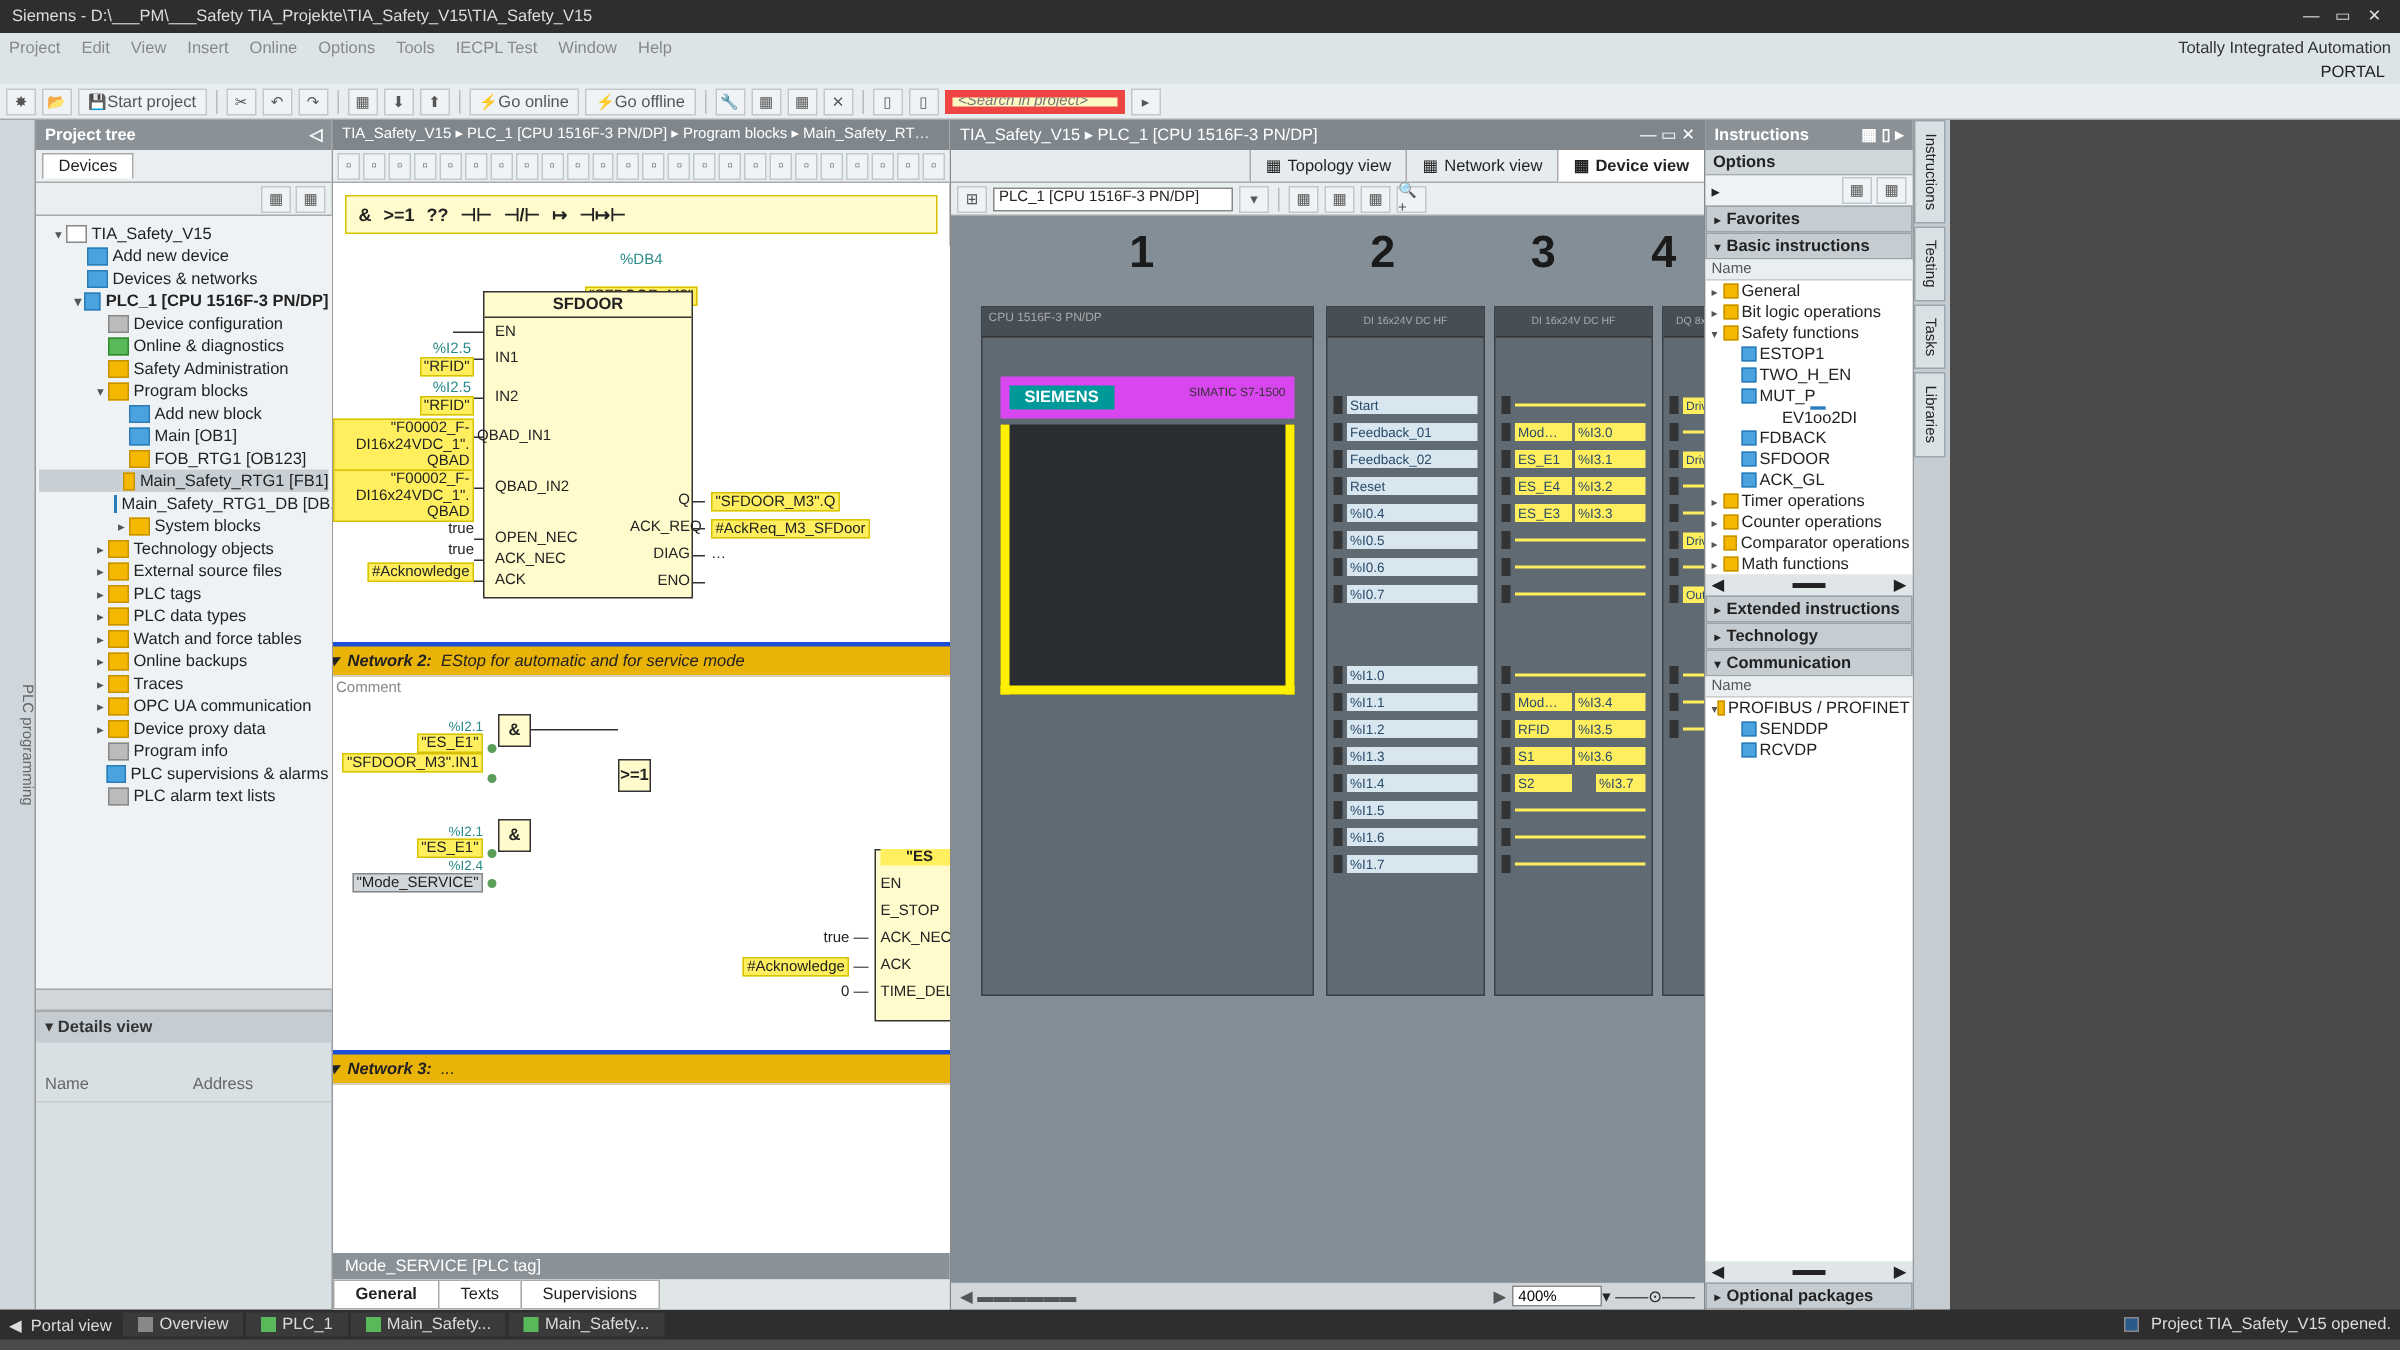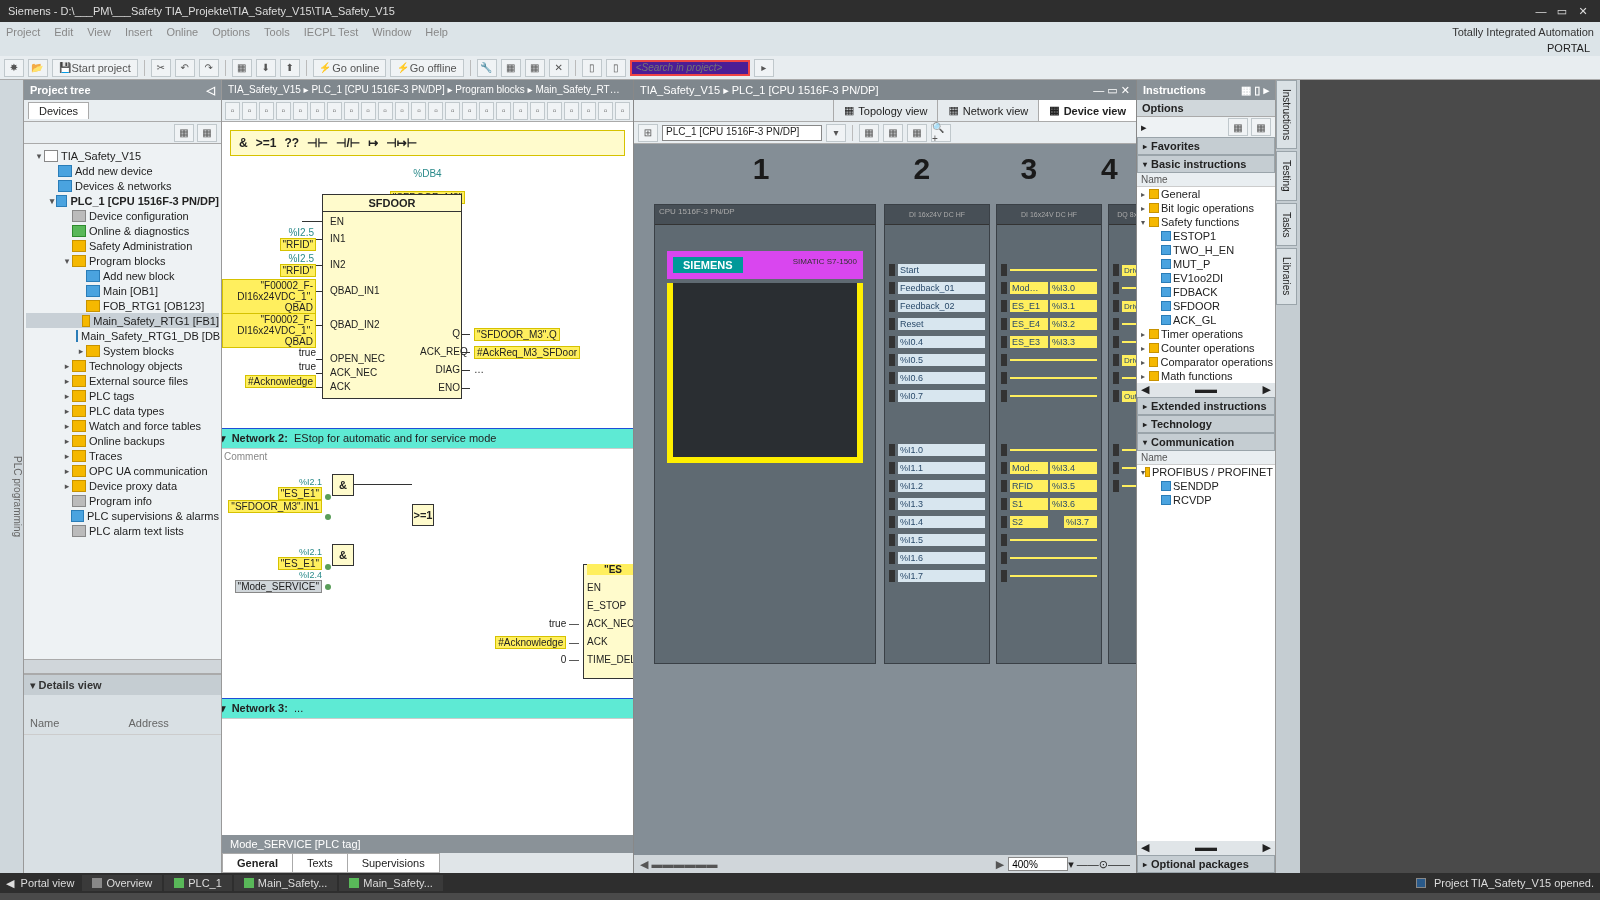--- a/index.html
+++ b/index.html
@@ -6,21 +6,21 @@
   body { background:#4a4a4a; width:1600px; height:900px; overflow:hidden; color:#222; }
   .titlebar { background:#2e2e2e; color:#ddd; height:22px; line-height:22px; padding:0 8px; display:flex; justify-content:space-between; }
   .win-btns span { display:inline-block; width:18px; text-align:center; }
   .menubar { background:#dce4e8; height:20px; line-height:20px; padding:0 6px; display:flex; justify-content:space-between; }
   .menubar .menus span { margin-right:14px; color:#888; }
   .menubar .brand { text-align:right; color:#333; }
   .toolbar { background:#e8edf0; height:24px; display:flex; align-items:center; padding:0 4px; gap:4px; border-bottom:1px solid #aaa;}
   .tbtn { width:20px; height:18px; background:#f0f3f5; border:1px solid #c0c8cc; display:inline-flex; align-items:center; justify-content:center; font-size:10px; color:#555;}
   .tbtn.txt { width:auto; padding:0 6px; }
   .sep { width:1px; height:16px; background:#bbb; margin:0 2px;}
-  .search-proj { width:120px; height:16px; border:2px solid #ef4444; background:#4c1d95; font-style:italic; padding:0 4px; color:#888; font-size:10px;}
+  .search-proj { width:120px; height:16px; border:5px solid #ef4444; background:#fef9c3; font-style:italic; padding:0 4px; color:#888; font-size:10px;}
   .workspace { display:flex; height:793px; }
   
   .side-rail { width:24px; background:#cfd7dc; writing-mode:vertical-rl; text-align:center; padding-top:40px; color:#666; font-size:10px; border-right:1px solid #999;}
   
   .proj-panel { width:198px; background:#d9e0e4; display:flex; flex-direction:column; border-right:1px solid #999;}
   .panel-hdr { background:#8a9298; color:#fff; height:20px; line-height:20px; padding:0 6px; display:flex; justify-content:space-between; font-weight:bold;}
   .tabstrip { background:#e9eef1; height:22px; border-bottom:1px solid #aaa; }
   .tabstrip .tab { display:inline-block; background:#fff; border:1px solid #aaa; border-bottom:none; padding:2px 10px; margin:2px 0 0 4px;}
   .mini-tb { height:22px; background:#e9eef1; border-bottom:1px solid #aaa; display:flex; justify-content:flex-end; align-items:center; gap:3px; padding:0 4px;}
   .tree { flex:1; overflow:auto; background:#eef2f4; padding:4px 2px;}
@@ -42,21 +42,21 @@
   .ed-tb { height:22px; background:#e9eef1; border-bottom:1px solid #aaa; display:flex; align-items:center; gap:2px; padding:0 3px; overflow:hidden;}
   .lad-tb { height:26px; background:#fffbcc; border:1px solid #d6c200; margin:8px; display:flex; align-items:center; gap:8px; padding:0 8px;}
   .lad-tb span { font-weight:bold; font-size:12px;}
   .canvas { flex:1; overflow:auto; background:#fff; padding:4px 10px; position:relative;}
   .fb-box { position:absolute; background:#fffbcc; border:1px solid #333; }
   .fb-title { text-align:center; font-weight:bold; padding:2px; border-bottom:1px solid #333;}
   .pin { position:absolute; font-size:10px; }
   .tag-y { background:#ffef5e; border:1px solid #d6c200; padding:0 2px; font-size:10px; display:inline-block;}
   .tag-g { background:#c7e8c7; border:1px solid #6fae6f; padding:0 2px; font-size:10px;}
   .wire { position:absolute; background:#333; height:1px;}
-  .net-hdr { background:#5eead4; border-top:1px solid #1d4ed8; border-bottom:1px solid #ccc; padding:3px 8px; font-weight:bold; margin-top:4px;}
+  .net-hdr { background:#eab308; border-top:3px solid #1d4ed8; border-bottom:1px solid #ccc; padding:3px 8px; font-weight:bold; margin-top:4px;font-style:italic;}
   .net-sub { padding:2px 12px; color:#888; font-size:10px;}
   .gate { position:absolute; width:22px; height:22px; background:#fffbcc; border:1px solid #333; text-align:center; line-height:20px; font-weight:bold; font-size:11px;}
   .node { position:absolute; width:6px; height:6px; background:#5a9e5a; border-radius:50%;}
   .ed-footer { background:#8a9298; color:#fff; height:18px; line-height:18px; padding:0 8px;}
   .ed-tabs { background:#e0e5e8; height:20px; }
   .ed-tabs span { display:inline-block; padding:3px 14px; border:1px solid #aaa; background:#fff; margin-right:-1px;}
   
   .editor2 { width:503px; background:#6c7880; display:flex; flex-direction:column; border-right:1px solid #888;}
   .view-tabs { background:#e6ebee; height:22px; display:flex; justify-content:flex-end; border-bottom:1px solid #aaa;}
   .view-tabs .vt { padding:3px 10px; border-left:1px solid #aaa; display:flex; align-items:center; gap:4px;}
@@ -373,21 +373,21 @@
       <div class="wire" style="left:80px;top:57px;width:20px;"></div>
       <div id="fb-ins">
           <div class="pin" style="left:0;top:63px;text-align:right;width:94px;"><div class="tag-g" style="background:none;border:none;color:#2a8a8a;">%I2.5</div><span class="tag-y">"RFID"</span></div>
           <div class="wire" style="left:94px;top:75px;width:6px;"></div>
           <div class="pin" style="left:108px;top:69px;">IN1</div>
           <div class="pin" style="left:0;top:89px;text-align:right;width:94px;"><div class="tag-g" style="background:none;border:none;color:#2a8a8a;">%I2.5</div><span class="tag-y">"RFID"</span></div>
           <div class="wire" style="left:94px;top:101px;width:6px;"></div>
           <div class="pin" style="left:108px;top:95px;">IN2</div>
           <div class="pin" style="left:0;top:115px;text-align:right;width:94px;"><span class="tag-y">"F00002_F-DI16x24VDC_1". QBAD</span></div>
           <div class="wire" style="left:94px;top:127px;width:6px;"></div>
-          <div class="pin" style="left:108px;top:121px;">QBAD_IN1</div>
+          <div class="pin" style="left:96px;top:121px;">QBAD_IN1</div>
           <div class="pin" style="left:0;top:149px;text-align:right;width:94px;"><span class="tag-y">"F00002_F-DI16x24VDC_1". QBAD</span></div>
           <div class="wire" style="left:94px;top:161px;width:6px;"></div>
           <div class="pin" style="left:108px;top:155px;">QBAD_IN2</div>
           <div class="pin" style="left:0;top:183px;text-align:right;width:94px;"><span style="font-size:10px;">true</span></div>
           <div class="wire" style="left:94px;top:195px;width:6px;"></div>
           <div class="pin" style="left:108px;top:189px;">OPEN_NEC</div>
           <div class="pin" style="left:0;top:197px;text-align:right;width:94px;"><span style="font-size:10px;">true</span></div>
           <div class="wire" style="left:94px;top:209px;width:6px;"></div>
           <div class="pin" style="left:108px;top:203px;">ACK_NEC</div>
           <div class="pin" style="left:0;top:211px;text-align:right;width:94px;"><span class="tag-y">#Acknowledge</span></div>
@@ -747,21 +747,21 @@
           <div class="r-row" style="padding-left:16px;">
             <span class="rt"></span>
             <span class="r-ic blk"></span>
             <span>TWO_H_EN</span>
           </div>
           <div class="r-row" style="padding-left:16px;">
             <span class="rt"></span>
             <span class="r-ic blk"></span>
             <span>MUT_P</span>
           </div>
-          <div class="r-row" style="padding-left:16px;">
+          <div class="r-row" style="padding-left:16px;flex-direction:column;">
             <span class="rt"></span>
             <span class="r-ic blk"></span>
             <span>EV1oo2DI</span>
           </div>
           <div class="r-row" style="padding-left:16px;">
             <span class="rt"></span>
             <span class="r-ic blk"></span>
             <span>FDBACK</span>
           </div>
           <div class="r-row" style="padding-left:16px;">

